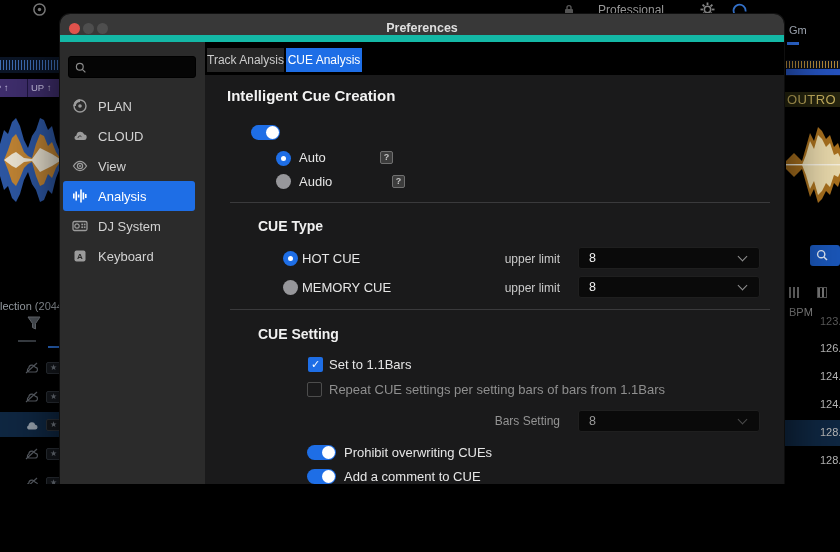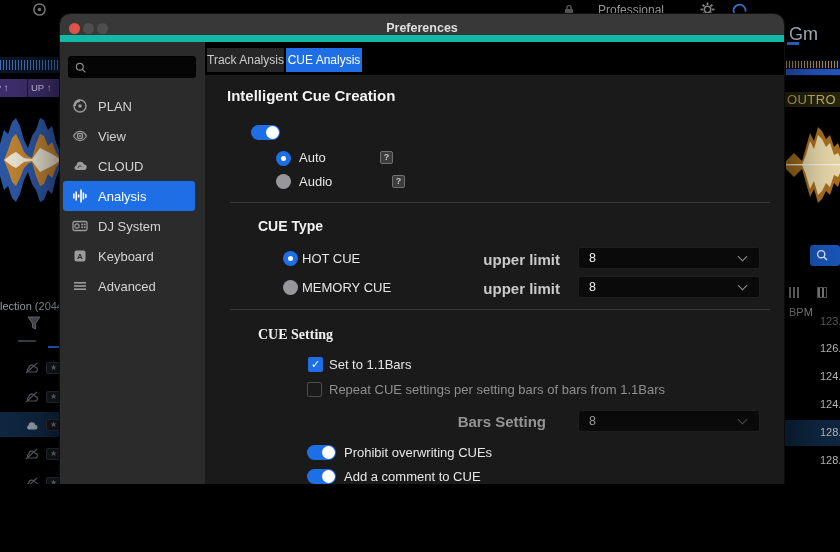--- a/index.html
+++ b/index.html
@@ -51,21 +51,21 @@
   .tab{position:absolute;top:6px;height:24px;display:flex;align-items:center;justify-content:center;font-size:12px;}
   .tab.plain{left:2px;width:77px;background:#262626;color:#cbcbcb;}
   .tab.active{left:81px;width:76px;background:var(--blue);color:#fff;}
   #content{position:relative;height:425px;background:#1a1a1b;flex:none;}
 
   :root{--blue:#1e6ee6;}
   .h1{font-size:15px;font-weight:bold;color:#f2f2f2;line-height:18px;white-space:nowrap;}
   .h2{font-size:14px;font-weight:bold;color:#f0f0f0;line-height:17px;white-space:nowrap;}
   .lbl{font-size:13px;color:#e6e6e6;line-height:15px;white-space:nowrap;}
   .lbl.dim{color:#8f8f8f;}
-  .rlabel{position:absolute;width:110px;text-align:right;font-size:15px;color:#c9c9c9;line-height:15px;font-weight:bold;}
+  .rlabel{position:absolute;width:110px;text-align:right;font-size:12px;color:#c9c9c9;line-height:15px;}
   .rlabel.dim{color:#949494;}
   .divider{position:absolute;height:1px;background:#3a3a3c;}
   .toggle{position:absolute;width:29px;height:15px;border-radius:8px;background:var(--blue);}
   .toggle::after{content:"";position:absolute;top:1px;right:1px;width:13px;height:13px;border-radius:50%;background:#fff;}
   .radio{position:absolute;width:15px;height:15px;border-radius:50%;}
   .radio.sel{background:var(--blue);}
   .radio.sel::after{content:"";position:absolute;left:5px;top:5px;width:5px;height:5px;border-radius:50%;background:#fff;}
   .radio.unsel{background:#97979b;}
   .help{position:absolute;width:13px;height:13px;background:#3c3c3c;border:1px solid #707070;border-radius:2px;
     color:#c2c2c2;font-size:9px;font-weight:bold;text-align:center;line-height:11px;}
@@ -190,21 +190,21 @@
       </span>
     <span class="abs star-badge" style="left:46px;top:506px;">★</span>
     <span class="abs" style="left:24px;top:534px;">
         <svg width="15" height="12">
           <path d="M4,10 h7 a2.3,2.3 0 0 0 .3,-4.6 a3.4,3.4 0 0 0 -6.6,.8 a2,2 0 0 0 .1,3.8 z" fill="none" stroke="#5a5f66" stroke-width="1.2"></path>
           <line x1="2" y1="11" x2="13" y2="1" stroke="#5a5f66" stroke-width="1.2"></line>
         </svg>
       </span>
     <span class="abs star-badge" style="left:46px;top:534px;">★</span>
 
-    <span class="abs" style="left:789px;top:24px;font-size:18px;color:#aeb6c2;">Gm</span>
+    <span class="abs" style="left:789px;top:24px;font-size:11px;color:#aeb6c2;">Gm</span>
     <span class="abs" style="left:787px;top:42px;width:12px;height:3px;background:#2f6fe2;"></span>
     <div class="abs wave-strip" style="left:786px;top:60px;width:54px;height:16px;background:#0a0f1c;">
       <span class="wave-bars amber" style="top:1px;height:7px;"></span>
       <span class="abs" style="left:0;right:0;top:9px;height:6px;background:#2553c0;"></span>
     </div>
     <div class="abs outro-box" style="left:777px;top:92px;width:63px;height:15px;">
       <span class="outro-notch"></span>
       <span class="outro-label">OUTRO 1</span>
     </div>
     <span class="abs" style="left:786px;top:123px;">
@@ -266,35 +266,35 @@
                   <circle cx="8" cy="8" r="6" fill="none" stroke="currentColor" stroke-width="1.4"></circle>
                   <circle cx="8" cy="8" r="1.8" fill="currentColor"></circle>
                   <path d="M2.6,8 A5.4,5.4 0 0 1 8,2.6" fill="none" stroke="currentColor" stroke-width="2.6"></path>
                 </svg>
             </span>
             <span class="lbl-s">PLAN</span>
           </div>
           <div class="side-item">
             <span class="icn">
               <svg width="16" height="16">
+                  <path d="M4.2,12 h7.6 a2.7,2.7 0 0 0 .4,-5.4 a4,4 0 0 0 -7.8,.9 a2.3,2.3 0 0 0 -.2,4.5 z" fill="currentColor"></path>
+                  <path d="M6,9.8 a2,2 0 0 1 3.4,-1.2" fill="none" stroke="#2b2b2b" stroke-width="1"></path>
+                </svg>
+            </span>
+            <span class="lbl-s">CLOUD</span>
+          </div>
+          <div class="side-item">
+            <span class="icn">
+              <svg width="16" height="16">
                   <path d="M1.5,8 C3.5,4.8 6,3.4 8,3.4 C10,3.4 12.5,4.8 14.5,8 C12.5,11.2 10,12.6 8,12.6 C6,12.6 3.5,11.2 1.5,8 Z" fill="none" stroke="currentColor" stroke-width="1.3"></path>
                   <circle cx="8" cy="8" r="2.6" fill="none" stroke="currentColor" stroke-width="1.3"></circle>
                   <circle cx="8" cy="8" r="1" fill="currentColor"></circle>
                 </svg>
             </span>
             <span class="lbl-s">View</span>
-          </div>
-          <div class="side-item">
-            <span class="icn">
-              <svg width="16" height="16">
-                  <path d="M4.2,12 h7.6 a2.7,2.7 0 0 0 .4,-5.4 a4,4 0 0 0 -7.8,.9 a2.3,2.3 0 0 0 -.2,4.5 z" fill="currentColor"></path>
-                  <path d="M6,9.8 a2,2 0 0 1 3.4,-1.2" fill="none" stroke="#2b2b2b" stroke-width="1"></path>
-                </svg>
-            </span>
-            <span class="lbl-s">CLOUD</span>
           </div>
           <div class="side-item active">
             <span class="icn">
               <svg width="16" height="16">
                   <g fill="currentColor">
                     <rect x="1" y="5.5" width="1.6" height="5"></rect>
                     <rect x="3.4" y="3.5" width="1.6" height="9"></rect>
                     <rect x="5.8" y="6.5" width="1.6" height="3"></rect>
                     <rect x="8.2" y="1.5" width="1.6" height="13"></rect>
                     <rect x="10.6" y="4.5" width="1.6" height="7"></rect>
@@ -319,32 +319,20 @@
           </div>
           <div class="side-item">
             <span class="icn">
               <svg width="16" height="16">
                   <rect x="2.5" y="2.5" width="11" height="11" rx="2" fill="currentColor"></rect>
                   <text x="8" y="11" text-anchor="middle" font-size="8" font-weight="bold" fill="#2b2b2b">A</text>
                 </svg>
             </span>
             <span class="lbl-s">Keyboard</span>
           </div>
-          <div class="side-item">
-            <span class="icn">
-              <svg width="16" height="16">
-                  <g fill="currentColor">
-                    <rect x="2" y="4" width="12" height="1.6"></rect>
-                    <rect x="2" y="7.2" width="12" height="1.6"></rect>
-                    <rect x="2" y="10.4" width="12" height="1.6"></rect>
-                  </g>
-                </svg>
-            </span>
-            <span class="lbl-s">Advanced</span>
-          </div>
         </div>
       </aside>
 
       <div id="main">
         <div id="tabstrip">
           <div class="tab plain">Track Analysis</div>
           <div class="tab active">CUE Analysis</div>
         </div>
 
         <div id="content">
@@ -375,29 +363,29 @@
           <span class="radio unsel" style="left:78px;top:205px;"></span>
           <span class="abs lbl" style="left:97px;top:205px;">MEMORY CUE</span>
           <span class="rlabel" style="left:245px;top:206px;">upper limit</span>
           <div class="dd" style="left:373px;top:201px;">
             <span>8</span>
             <span class="chev"></span>
           </div>
 
           <div class="divider" style="left:25px;top:234px;width:540px;"></div>
 
-          <div class="abs h2" style="left:53px;top:251px;font-family:Liberation Serif, serif;">CUE Setting</div>
+          <div class="abs h2" style="left:53px;top:251px;">CUE Setting</div>
 
           <span class="cb checked" style="left:103px;top:282px;"></span>
           <span class="abs lbl" style="left:124px;top:282px;">Set to 1.1Bars</span>
 
           <span class="cb unchecked" style="left:102px;top:307px;"></span>
           <span class="abs lbl dim" style="left:124px;top:307px;">Repeat CUE settings per setting bars of bars from 1.1Bars</span>
 
-          <span class="rlabel dim" style="left:231px;top:339px;">Bars Setting</span>
+          <span class="rlabel dim" style="left:245px;top:339px;">Bars Setting</span>
           <div class="dd disabled" style="left:373px;top:335px;">
             <span>8</span>
             <span class="chev"></span>
           </div>
 
           <span class="toggle" style="left:102px;top:370px;"></span>
           <span class="abs lbl" style="left:139px;top:370px;">Prohibit overwriting CUEs</span>
 
           <span class="toggle" style="left:102px;top:394px;"></span>
           <span class="abs lbl" style="left:139px;top:394px;">Add a comment to CUE</span>

